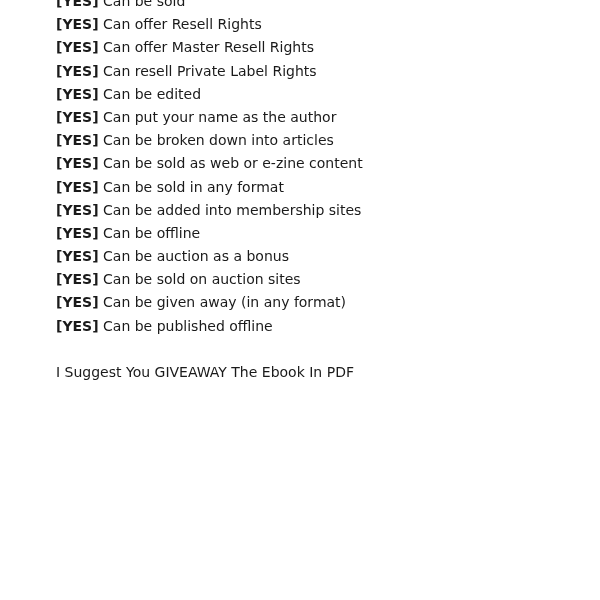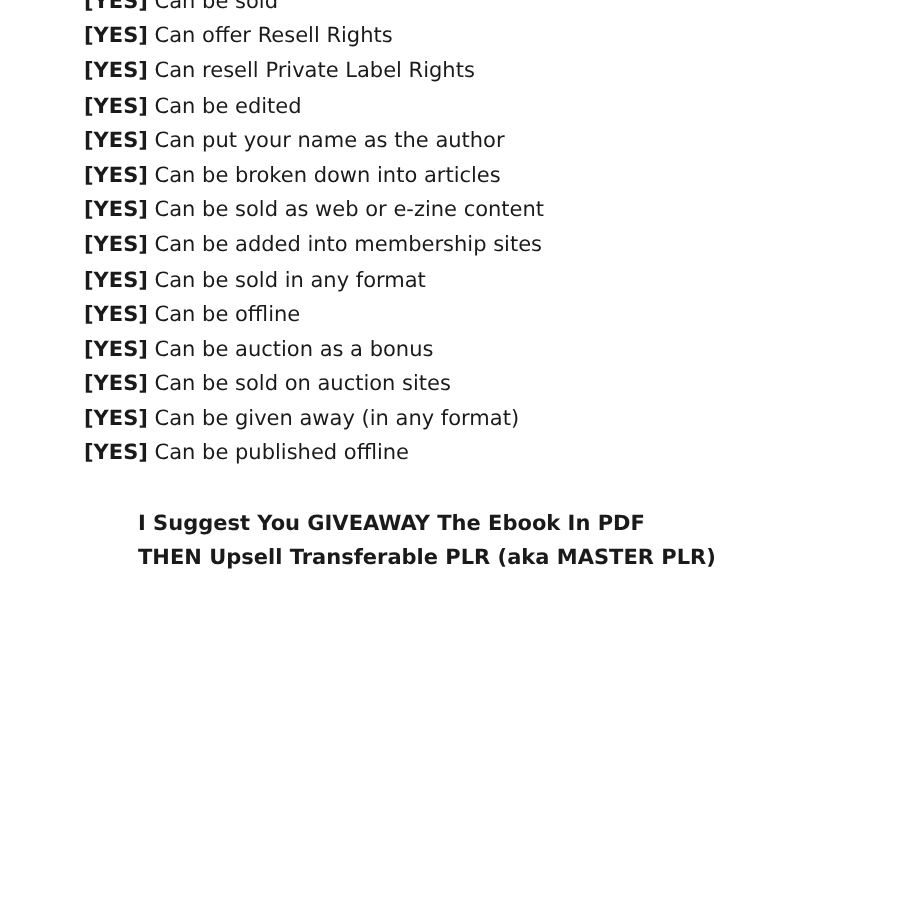--- a/index.html
+++ b/index.html
@@ -29,42 +29,41 @@
     height: 23.2px;
     white-space: nowrap;
   }
   .tag {
     font-weight: bold;
   }
   .gap-line {
     height: 23.2px;
   }
   .suggestion .row {
-    font-weight: bold;
-    margin-left: 36px;
+    font-weight: normal;
   }
 </style>
 </head>
 <body>
 
 <div class="doc">
   <div class="list" id="rights-list">
       <div class="row"><span class="tag">[YES]</span><span> Can be sold</span></div>
       <div class="row"><span class="tag">[YES]</span><span> Can offer Resell Rights</span></div>
+      <div class="row"><span class="tag">[YES]</span><span> Can offer Master Resell Rights</span></div>
       <div class="row"><span class="tag">[YES]</span><span> Can resell Private Label Rights</span></div>
       <div class="row"><span class="tag">[YES]</span><span> Can be edited</span></div>
       <div class="row"><span class="tag">[YES]</span><span> Can put your name as the author</span></div>
       <div class="row"><span class="tag">[YES]</span><span> Can be broken down into articles</span></div>
       <div class="row"><span class="tag">[YES]</span><span> Can be sold as web or e-zine content</span></div>
+      <div class="row"><span class="tag">[YES]</span><span> Can be sold in any format</span></div>
       <div class="row"><span class="tag">[YES]</span><span> Can be added into membership sites</span></div>
-      <div class="row"><span class="tag">[YES]</span><span> Can be sold in any format</span></div>
       <div class="row"><span class="tag">[YES]</span><span> Can be offline</span></div>
       <div class="row"><span class="tag">[YES]</span><span> Can be auction as a bonus</span></div>
       <div class="row"><span class="tag">[YES]</span><span> Can be sold on auction sites</span></div>
       <div class="row"><span class="tag">[YES]</span><span> Can be given away (in any format)</span></div>
       <div class="row"><span class="tag">[YES]</span><span> Can be published offline</span></div>
     </div>
   <div class="gap-line"></div>
   <div class="suggestion" id="suggestion-paragraph">
       <div class="row">I Suggest You GIVEAWAY The Ebook In PDF</div>
-      <div class="row">THEN Upsell Transferable PLR (aka MASTER PLR)</div>
     </div>
 </div>
 
 </body></html>

